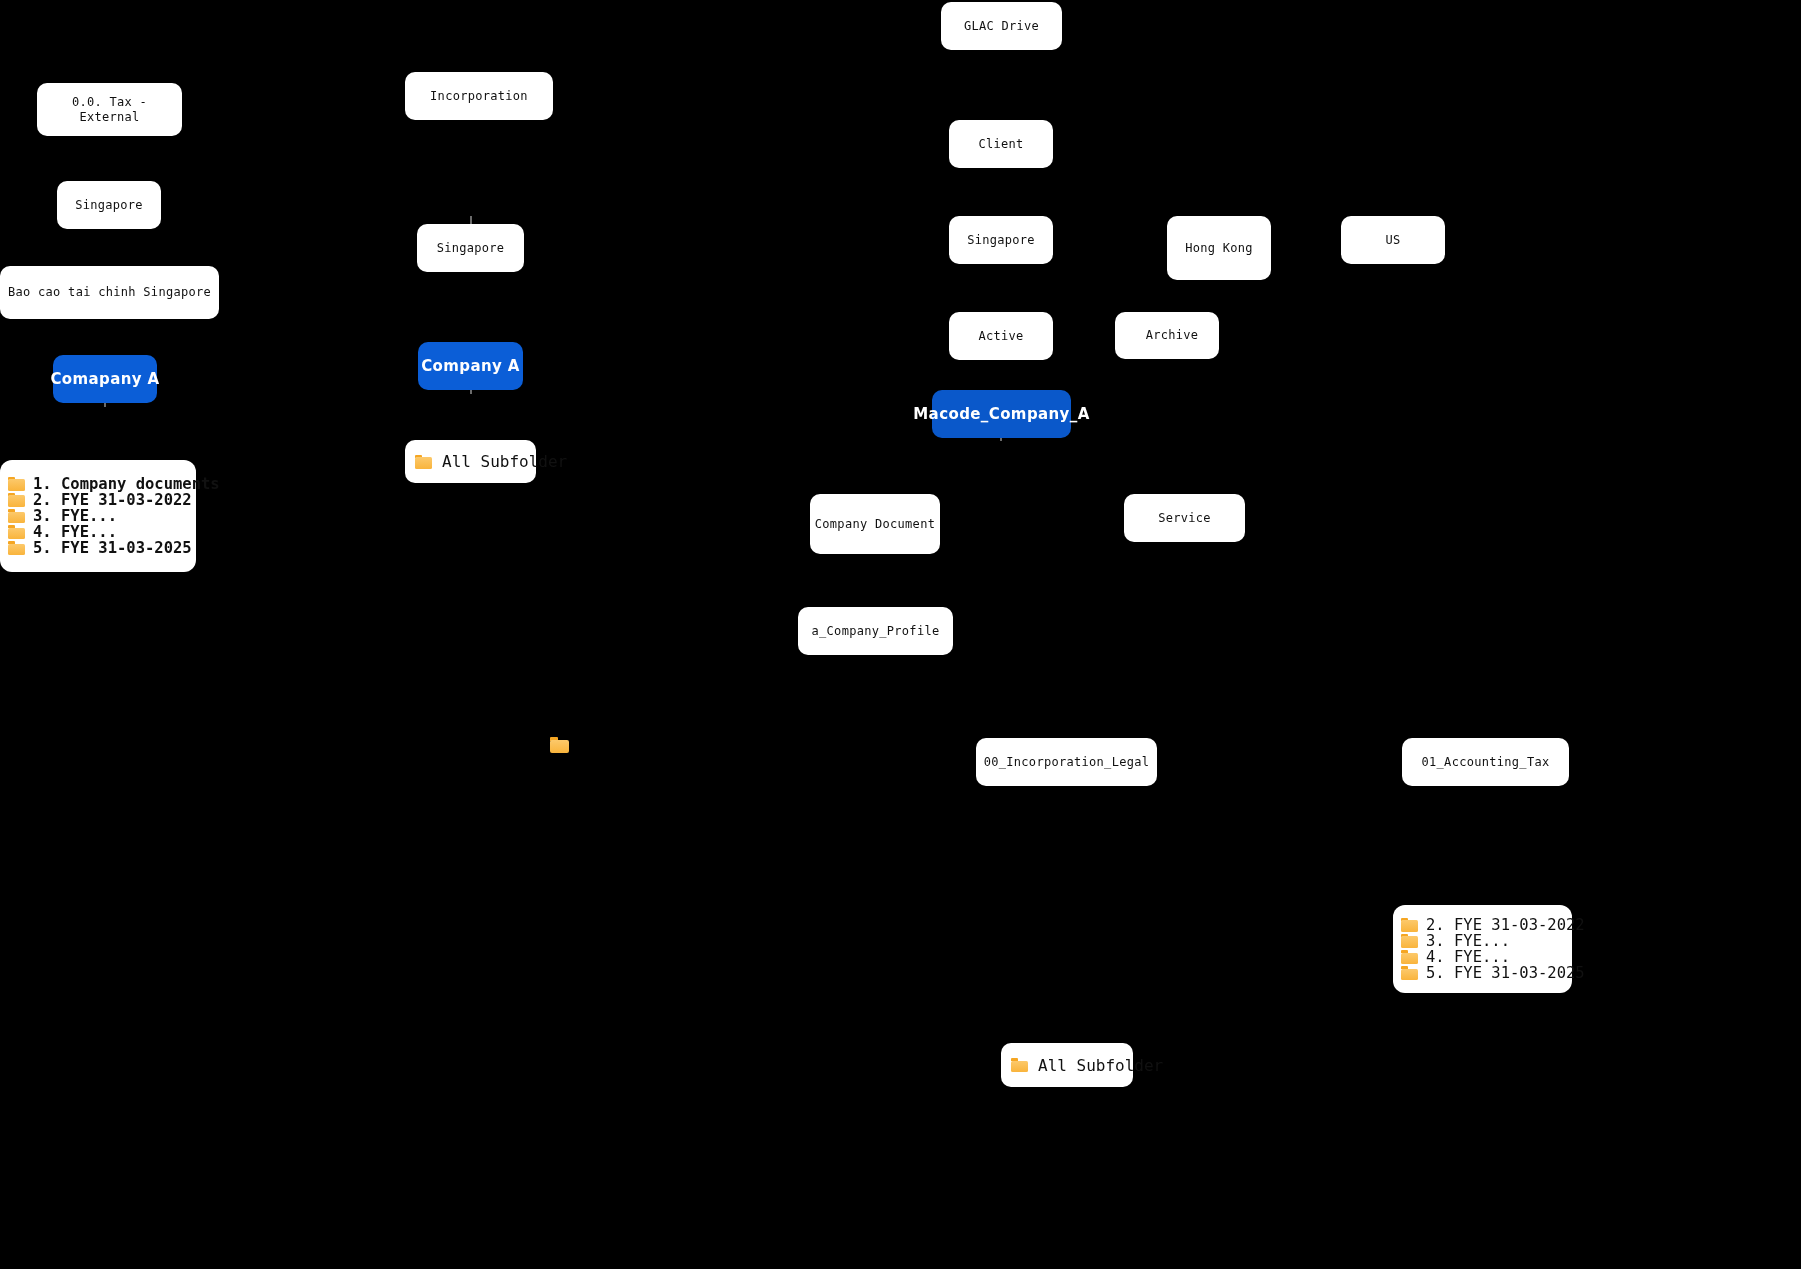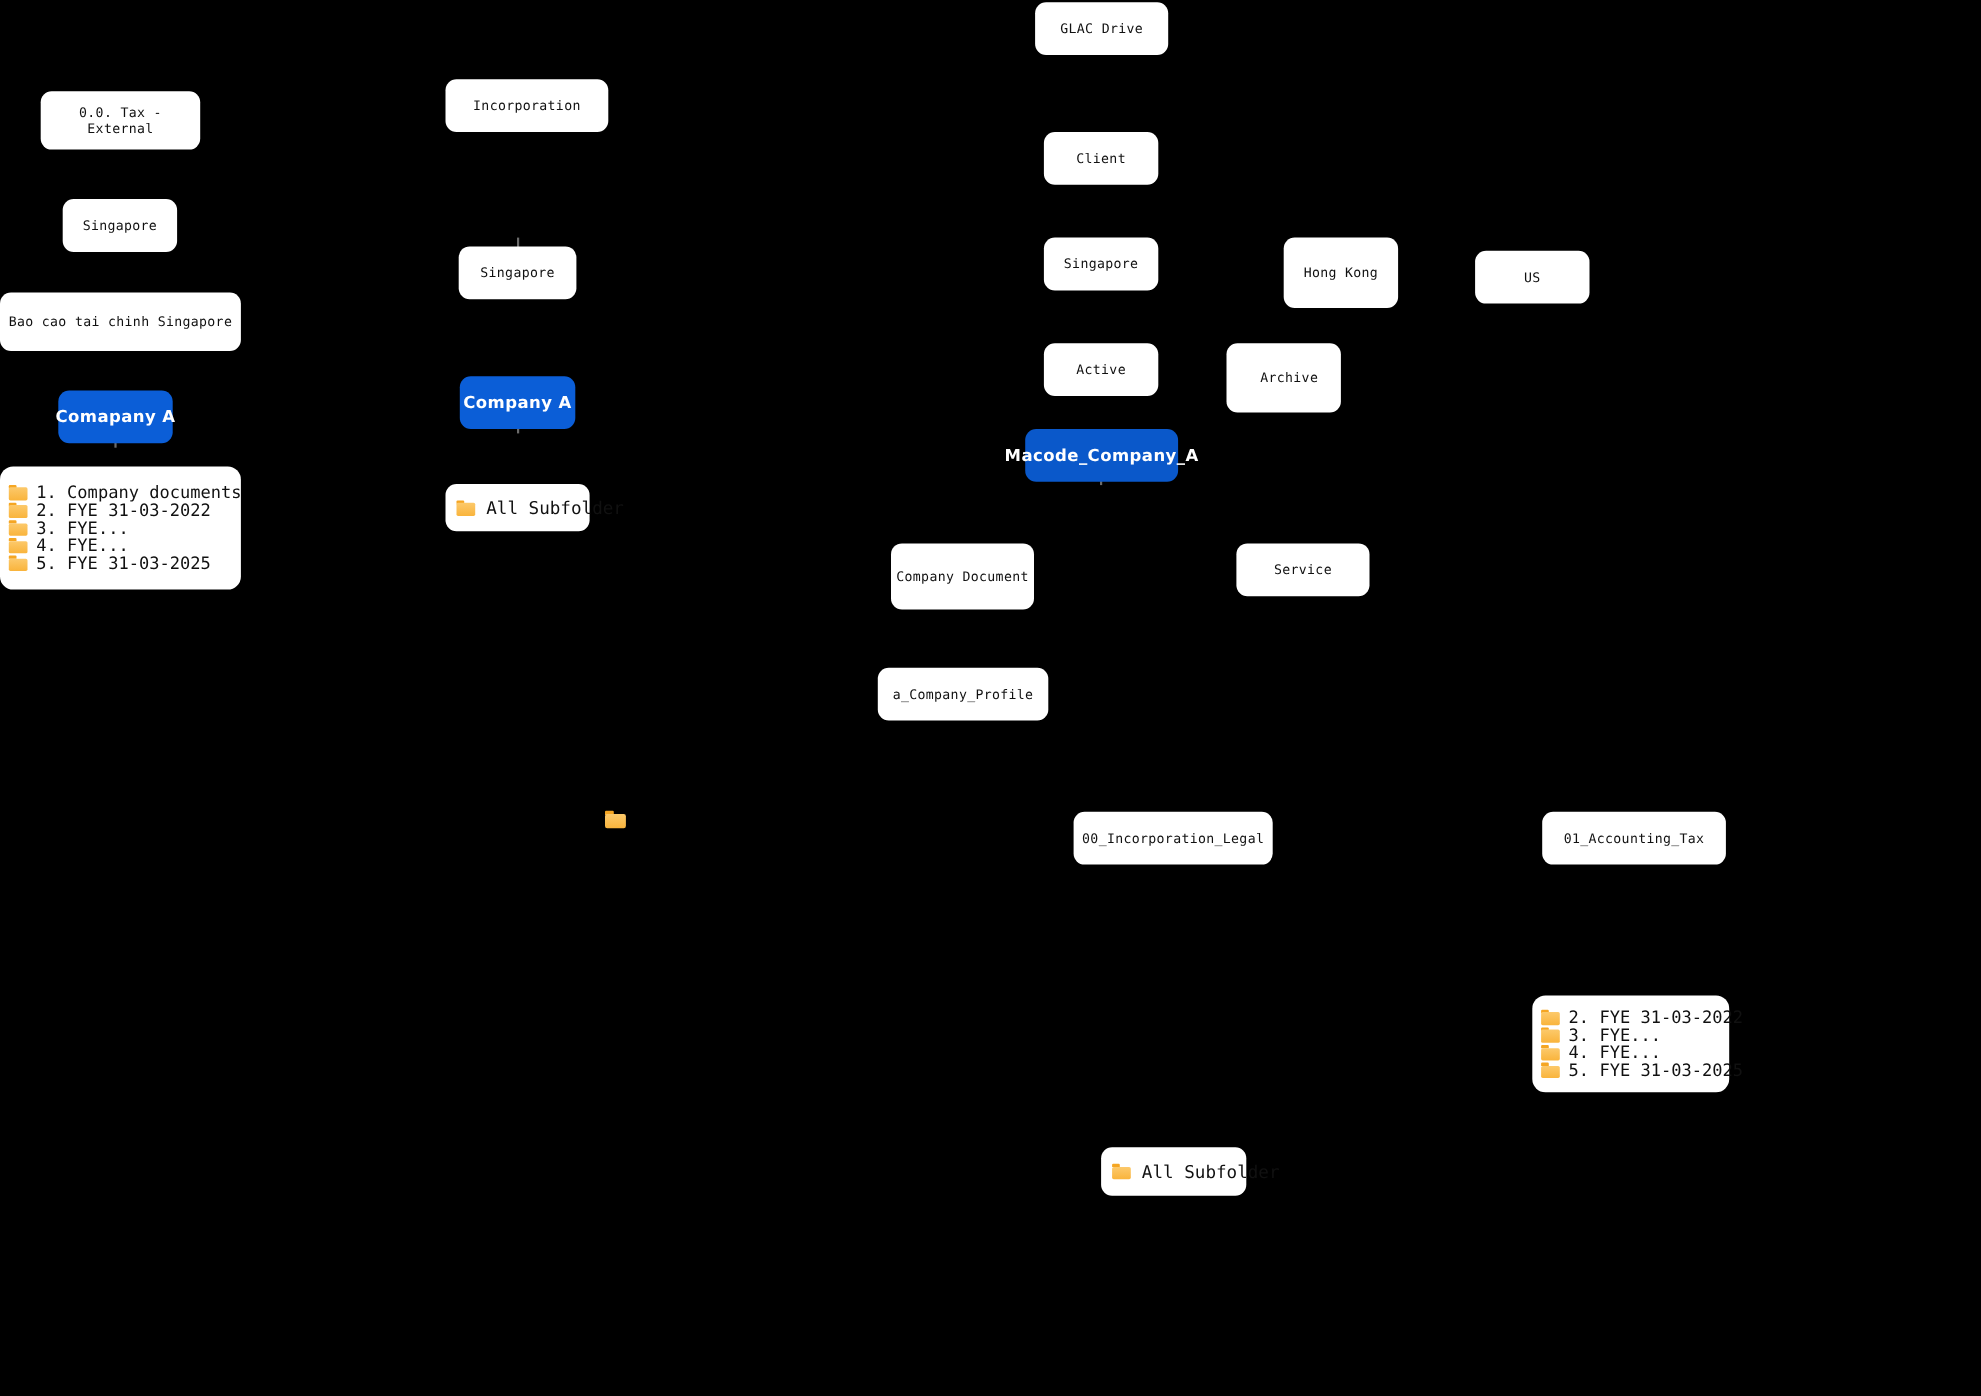--- a/index.html
+++ b/index.html
@@ -139,21 +139,21 @@
 
   <div class="node" style="left:37px; top:83px; width:145px; height:53px;">0.0. Tax -
 External</div>
 
   <div class="node" style="left:57px; top:181px; width:104px; height:48px;">Singapore</div>
 
   <div class="node" style="left:0px; top:266px; width:219px; height:53px;">Bao cao tai chinh Singapore</div>
 
   <div class="node blue" style="left:53px; top:355px; width:104px; height:48px;">Comapany A</div>
 
-  <div class="listbox" style="left:0px; top:424px; width:219px; height:112px;">
+  <div class="listbox" style="left:0px; top:460px; width:196px; height:112px;font-weight:bold;">
     <div class="listrow">
       <span class="fico"></span>
       <span>1. Company documents</span>
     </div>
     <div class="listrow">
       <span class="fico"></span>
       <span>2. FYE 31-03-2022</span>
     </div>
     <div class="listrow">
       <span class="fico"></span>
@@ -183,25 +183,25 @@
   <div class="loose-folder" style="left:550px; top:737px;"></div>
 
   <div class="node" style="left:941px; top:2px; width:121px; height:48px;">GLAC Drive</div>
 
   <div class="node" style="left:949px; top:120px; width:104px; height:48px;">Client</div>
 
   <div class="node" style="left:949px; top:216px; width:104px; height:48px;">Singapore</div>
 
   <div class="node" style="left:1167px; top:216px; width:104px; height:64px;">Hong Kong</div>
 
-  <div class="node" style="left:1341px; top:216px; width:104px; height:48px;margin-top:12px;">US</div>
+  <div class="node" style="left:1341px; top:216px; width:104px; height:48px;">US</div>
 
   <div class="node" style="left:949px; top:312px; width:104px; height:48px;">Active</div>
 
-  <div class="node" style="left:1115px; top:312px; width:104px; height:63px;padding-left:16px;">Archive</div>
+  <div class="node" style="left:1115px; top:312px; width:104px; height:47px;padding-left:16px;">Archive</div>
 
   <div class="node blue wide" style="left:932px; top:390px; width:139px; height:48px;">Macode_Company_A</div>
 
   <div class="node" style="left:810px; top:494px; width:130px; height:60px;">Company Document</div>
 
   <div class="node" style="left:1124px; top:494px; width:121px; height:48px;">Service</div>
 
   <div class="node" style="left:798px; top:607px; width:155px; height:48px;">a_Company_Profile</div>
 
   <div class="node" style="left:976px; top:738px; width:181px; height:48px;">00_Incorporation_Legal</div>

